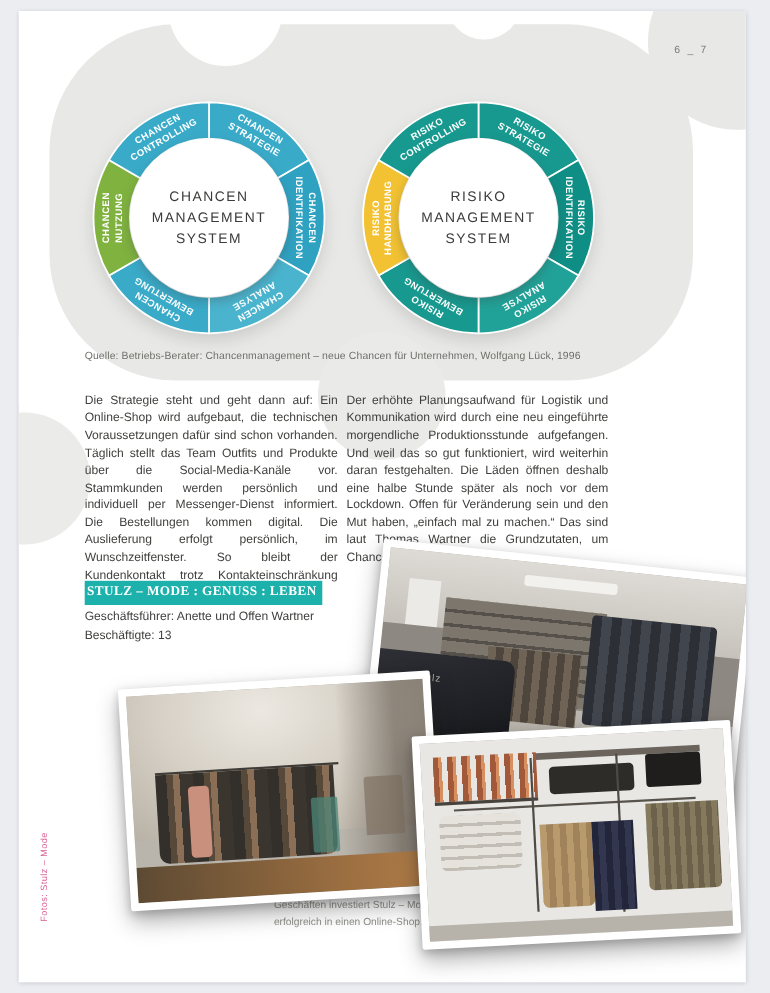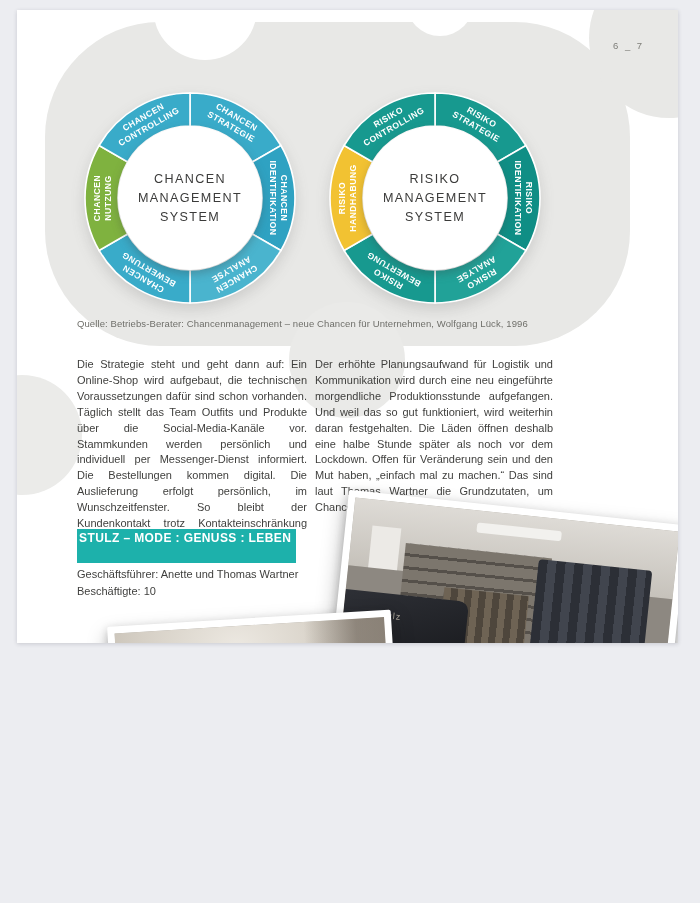--- a/index.html
+++ b/index.html
@@ -3,21 +3,21 @@
 <meta charset="utf-8">
 <style>
   html,body{margin:0;padding:0;}
   body{
     width:700px;height:903px;overflow:hidden;
     background:#ecedf1;
     font-family:"Liberation Sans",sans-serif;
     position:relative;
   }
   .page{
-    position:absolute;left:17px;top:10px;width:661px;height:633px;
+    position:absolute;left:17px;top:10px;width:661px;height:883px;
     background:#ffffff;box-shadow:0 1px 4px rgba(40,40,60,.18);
     overflow:hidden;
   }
   
   .bg{position:absolute;inset:0;z-index:0;}
   .bg div{position:absolute;}
   .blob-main{left:28px;top:12px;width:585px;height:324px;background:#e8e8e6;border-radius:115px;}
   .knob-top-right{left:572px;top:-52px;width:160px;height:160px;border-radius:50%;background:#e8e8e6;}
   .knob-bottom{left:272px;top:292px;width:116px;height:116px;border-radius:50%;background:#eaeae8;}
   .blob-left-edge{left:-55px;top:365px;width:120px;height:120px;border-radius:50%;background:#ebebe9;}
@@ -38,21 +38,21 @@
   }
   .article{
     position:absolute;left:60px;top:347px;z-index:3;display:flex;gap:8px;
   }
   .col{font-size:11px;line-height:15.9px;color:#3f3f3d;text-align:justify;}
   .col-left{width:230px;}
   .col-right{width:238px;}
   .company{position:absolute;left:60px;top:518px;z-index:3;}
   .company-heading{
     display:inline-block;color:#ffffff;font-size:12px;font-weight:bold;
-    letter-spacing:.4px;padding:2px 5px 18px 2px;margin-bottom:3px;
+    letter-spacing:.4px;padding:2px 5px 5px 2px;margin-bottom:3px;font-family:Liberation Serif, serif;
   }
   .company-line{font-size:11px;line-height:17px;color:#3f3f3d;}
   
   .photo{
     position:absolute;background:#ffffff;border:7px solid #ffffff;border-radius:2px;
     box-shadow:0 10px 20px rgba(30,30,30,.35),0 3px 8px rgba(30,30,30,.22);
   }
   .photo .scene{position:relative;width:100%;height:100%;overflow:hidden;background:#b9b5ad;}
   .scene div{position:absolute;}
   .photo1{left:320px;top:497px;width:326px;height:200px;transform:rotate(6deg);z-index:4;}
@@ -198,22 +198,22 @@
 
   <div class="article">
     <div class="col col-left">Die Strategie steht und geht dann auf: Ein Online-Shop wird aufgebaut, die technischen Voraussetzungen dafür sind schon vorhanden. Täglich stellt das Team Outfits und Produkte über die Social-Media-Kanäle vor. Stammkunden werden persönlich und individuell per Messenger-Dienst informiert. Die Bestellungen kommen digital. Die Auslieferung erfolgt persönlich, im Wunschzeitfenster. So bleibt der Kundenkontakt trotz Kontakteinschränkung erhalten.</div>
     <div class="col col-right">Der erhöhte Planungsaufwand für Logistik und Kommunikation wird durch eine neu eingeführte morgendliche Produktionsstunde aufgefangen. Und weil das so gut funktioniert, wird weiterhin daran festgehalten. Die Läden öffnen deshalb eine halbe Stunde später als noch vor dem Lockdown. Offen für Veränderung sein und den Mut haben, „einfach mal zu machen.“ Das sind laut Thomas Wartner die Grundzutaten, um Chancen erfolgreich zu nutzen.</div>
   </div>
 
   <div class="company">
     <div>
       <span class="company-heading" style="background: rgb(29, 177, 171);">STULZ – MODE : GENUSS : LEBEN</span>
     </div>
-    <div class="company-line">Geschäftsführer: Anette und Thomas Wartner</div>
-    <div class="company-line">Beschäftigte: 10</div>
+    <div class="company-line">Geschäftsführer: Anette und Offen Wartner</div>
+    <div class="company-line">Beschäftigte: 13</div>
   </div>
 
   <div class="photo photo1">
     <div class="scene">
       <div class="p1-ceiling"></div>
       <div class="p1-light"></div>
       <div class="p1-window"></div>
       <div class="p1-wall"></div>
       <div class="p1-shelves"></div>
       <div class="p1-clothes-mid"></div>

